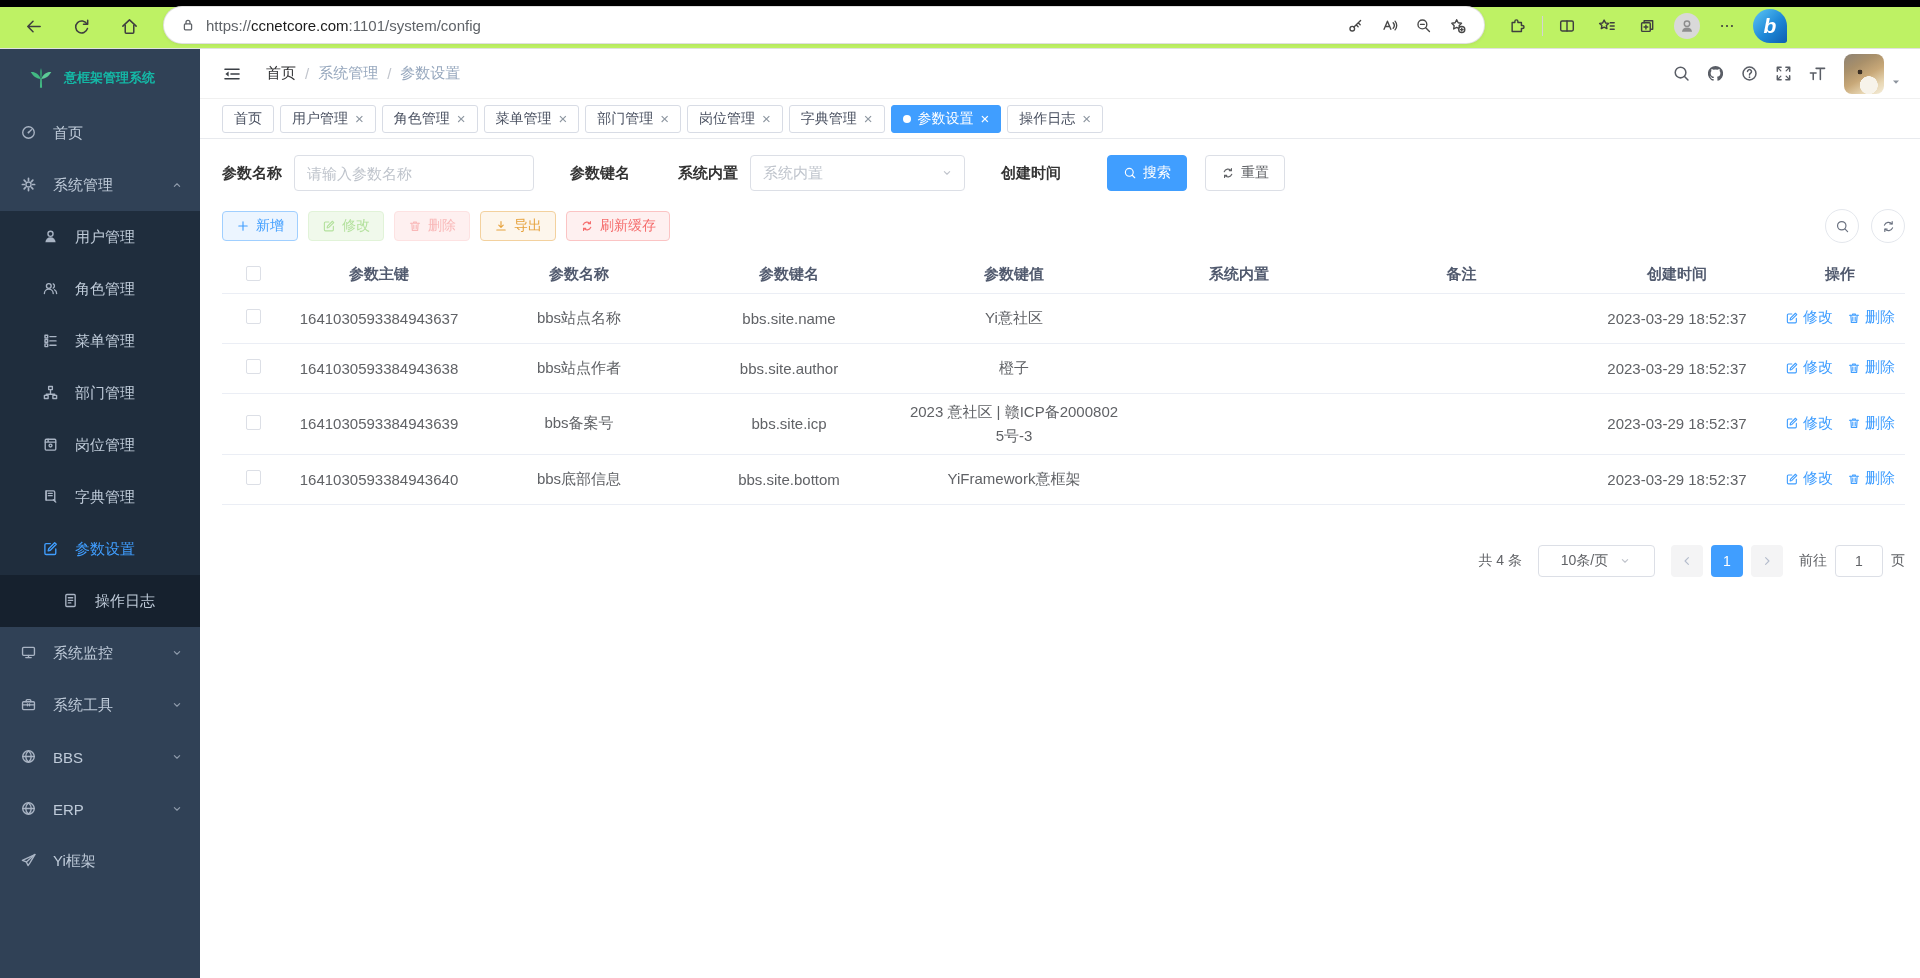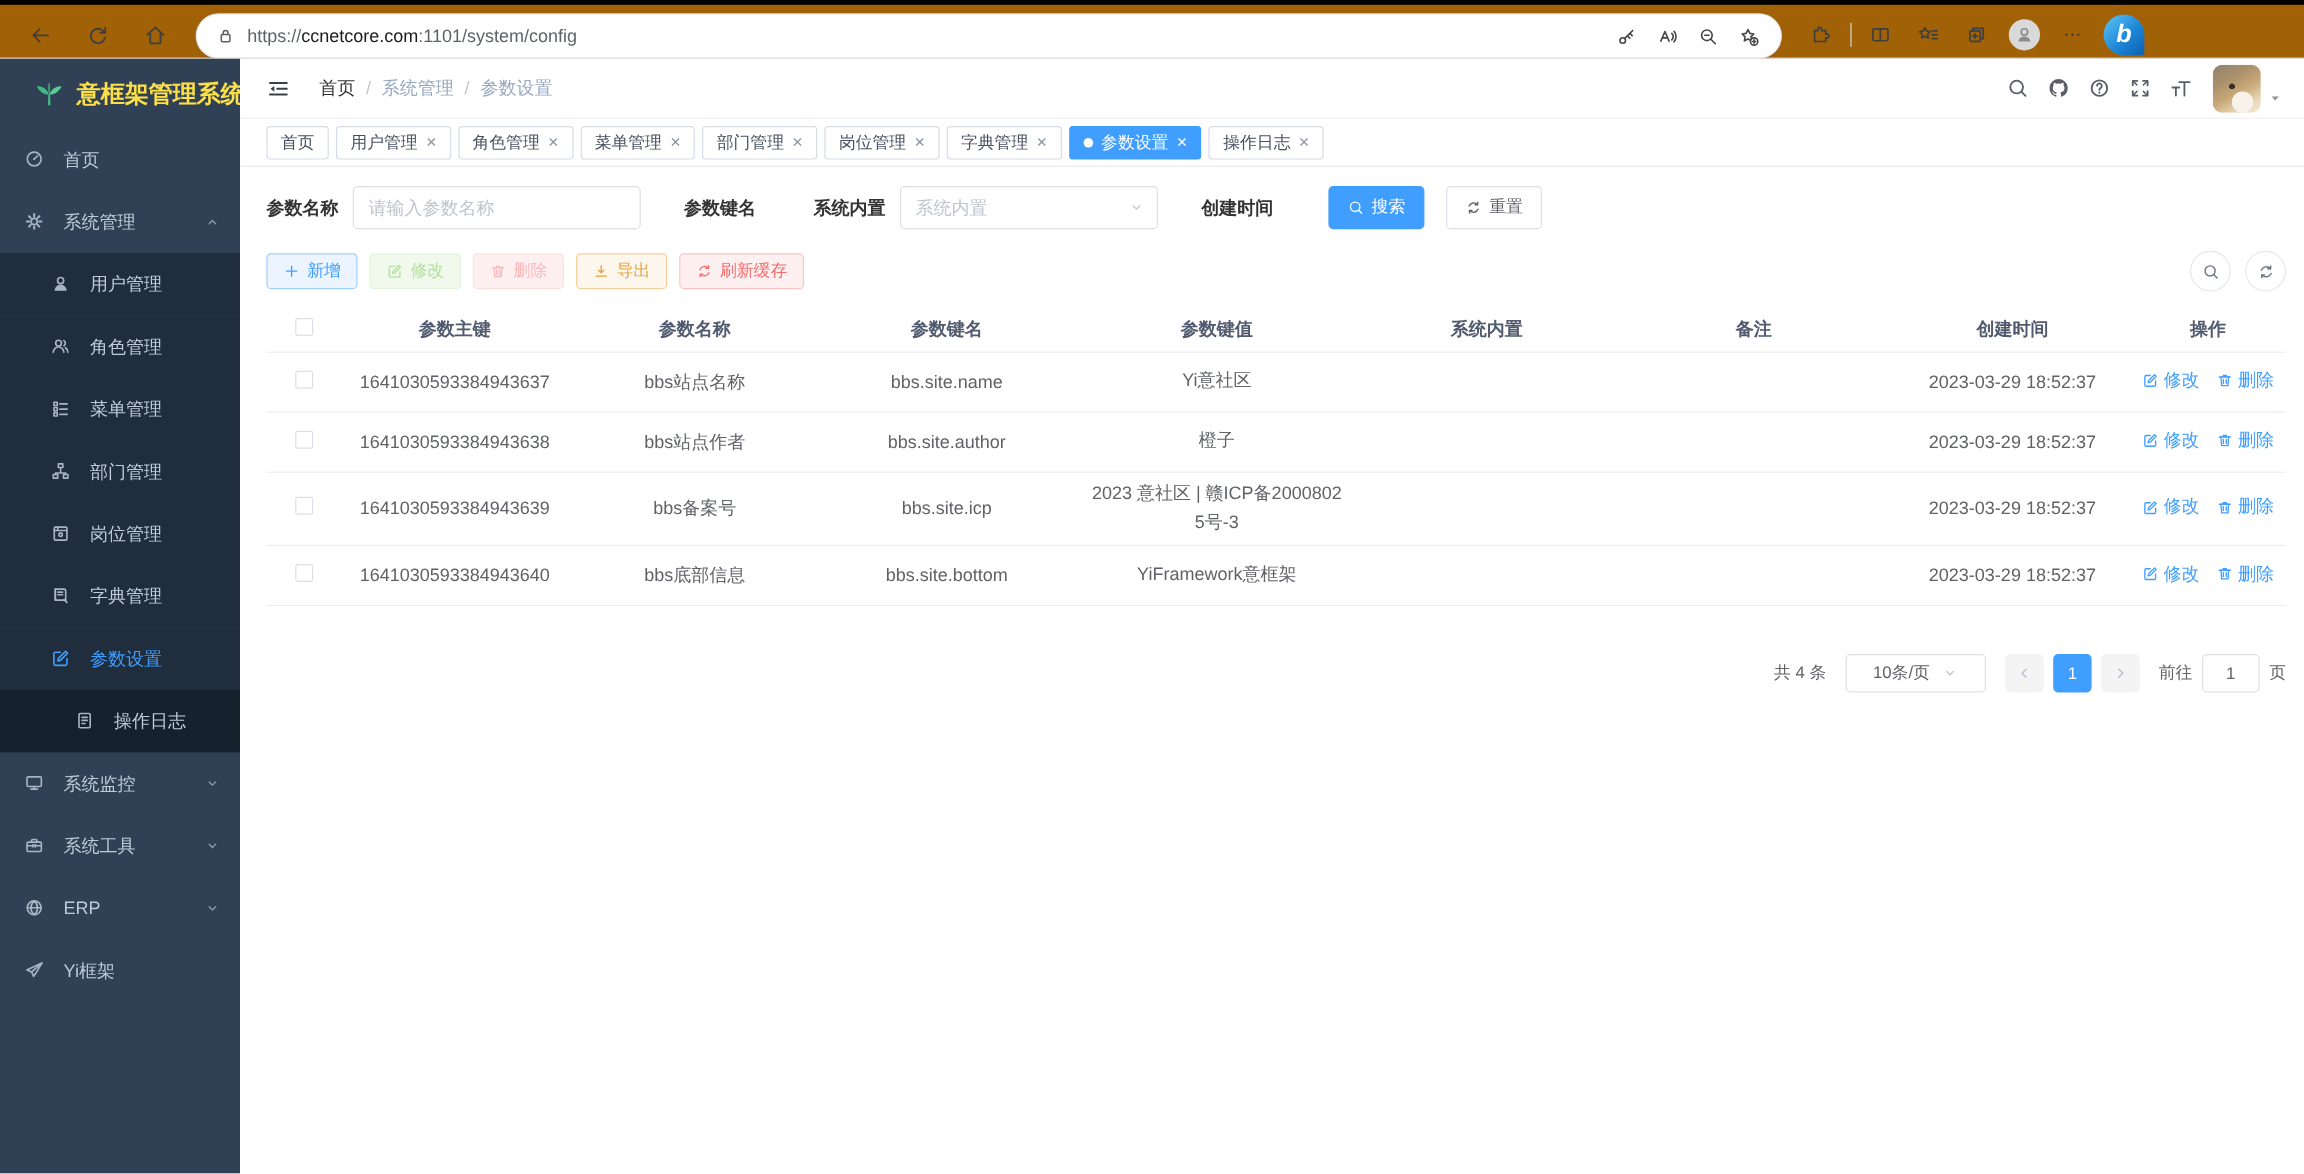--- a/index.html
+++ b/index.html
@@ -1,22 +1,22 @@
 <!DOCTYPE html>
 <html><head>
 <meta charset="utf-8">
 <style>
   * { box-sizing: border-box; margin: 0; padding: 0; }
   html,body { width:1920px; height:978px; overflow:hidden; background:#fff;
     font-family:"Liberation Sans","DejaVu Sans",sans-serif; }
   svg { display:block; }
 
   
-  .browser { height:49px; background:#a16207; border-top:4px solid #000000; border-bottom:1px solid #e1e1e1;
-    display:flex; align-items:flex-end; padding:0 10px 0 12px; }
+  .browser { height:49px; background:#bef264; border-top:7px solid #000000; border-bottom:1px solid #e1e1e1;
+    display:flex; align-items:flex-start; padding:0 10px 0 12px; }
   .b-btn { width:42px; height:38px; border:none; background:none; color:#3f3f3f;
     display:flex; align-items:center; justify-content:center; border-radius:6px; margin-right:6px; cursor:pointer; }
   .b-btn svg { width:19px; height:19px; }
   .url-bar { width:1320px; height:36px; border-radius:18px; background:#fff;
     box-shadow:0 0 0 1px #e0e0e0, 0 1px 4px rgba(0,0,0,.10);
     display:flex; align-items:center; padding:0 10px 0 16px; margin-left:8px; }
   .lock-ic { color:#5f6368; margin-right:10px; } .lock-ic svg { width:16px; height:16px; }
   .url-text { flex:1; font-size:15px; color:#5f6368; white-space:nowrap; overflow:hidden; }
   .url-text .host { color:#1b1b1b; }
   .pill-ic { width:34px; height:30px; display:flex; align-items:center; justify-content:center;
@@ -33,21 +33,21 @@
   .bing-icon { width:34px; height:34px; border-radius:50% 50% 8% 50%; margin-left:6px;
     background:linear-gradient(135deg,#5ec7f5 0%,#1e88d8 55%,#0d5fb0 100%);
     color:#fff; font-weight:bold; font-style:italic; font-size:21px;
     display:flex; align-items:center; justify-content:center; cursor:pointer; }
 
   
   .app { display:flex; height:929px; }
   .sidebar { width:200px; background:#304156; flex:none; overflow:hidden; }
   .logo-row { height:58px; display:flex; align-items:center; padding-left:28px; }
   .logo-ic svg { width:26px; height:26px; }
-  .logo-title { color:#fde047; font-weight:bold; font-size:20px; margin-left:10px; white-space:nowrap; }
+  .logo-title { color:#14b8a6; font-weight:bold; font-size:13px; margin-left:10px; white-space:nowrap; }
   .side-item { height:52px; display:flex; align-items:center; color:#bfcbd9; font-size:15px; cursor:pointer; position:relative; }
   .side-item.lv1 { padding-left:20px; }
   .side-item.lv2 { padding-left:42px; background:#1f2d3d; }
   .side-item.lv3 { padding-left:62px; background:#16212e; }
   .side-item .s-icon { width:18px; height:18px; margin-right:15px; color:#a3aeb]; color:#a9b4c4; flex:none; }
   .side-item .s-icon svg { width:17px; height:17px; }
   .side-item .s-label { white-space:nowrap; }
   .side-item .s-arrow { position:absolute; right:16px; color:#8f9bab; }
   .side-item .s-arrow svg { width:14px; height:14px; }
   .side-item.active { color:#409eff; }
@@ -385,20 +385,34 @@
           </span>
         </div>
         <div class="side-item lv1">
           <span class="s-icon">
             <svg viewBox="0 0 20 20" fill="none" stroke="currentColor" stroke-width="1.6" stroke-linecap="round" stroke-linejoin="round">
               <rect x="3" y="6.8" width="14" height="9.2" rx="1.2"></rect>
               <path d="M7.3 6.8V5.4a1.2 1.2 0 0 1 1.2-1.2h3a1.2 1.2 0 0 1 1.2 1.2v1.4M3 10.4h14M8.8 9.2v2.4M11.2 9.2v2.4"></path>
             </svg>
           </span>
           <span class="s-label">系统工具</span>
+          <span class="s-arrow">
+            <svg viewBox="0 0 20 20" fill="none" stroke="currentColor" stroke-width="1.6" stroke-linecap="round" stroke-linejoin="round">
+              <path d="m6.2 8 3.8 3.8L13.8 8"></path>
+            </svg>
+          </span>
+        </div>
+        <div class="side-item lv1">
+          <span class="s-icon">
+            <svg viewBox="0 0 20 20" fill="none" stroke="currentColor" stroke-width="1.6" stroke-linecap="round" stroke-linejoin="round">
+              <circle cx="10" cy="10" r="6.8"></circle>
+              <path d="M3.2 10h13.6M10 3.2c-4.4 4-4.4 9.6 0 13.6 4.4-4 4.4-9.6 0-13.6z"></path>
+            </svg>
+          </span>
+          <span class="s-label">BBS</span>
           <span class="s-arrow">
             <svg viewBox="0 0 20 20" fill="none" stroke="currentColor" stroke-width="1.6" stroke-linecap="round" stroke-linejoin="round">
               <path d="m6.2 8 3.8 3.8L13.8 8"></path>
             </svg>
           </span>
         </div>
         <div class="side-item lv1">
           <span class="s-icon">
             <svg viewBox="0 0 20 20" fill="none" stroke="currentColor" stroke-width="1.6" stroke-linecap="round" stroke-linejoin="round">
               <circle cx="10" cy="10" r="6.8"></circle>

